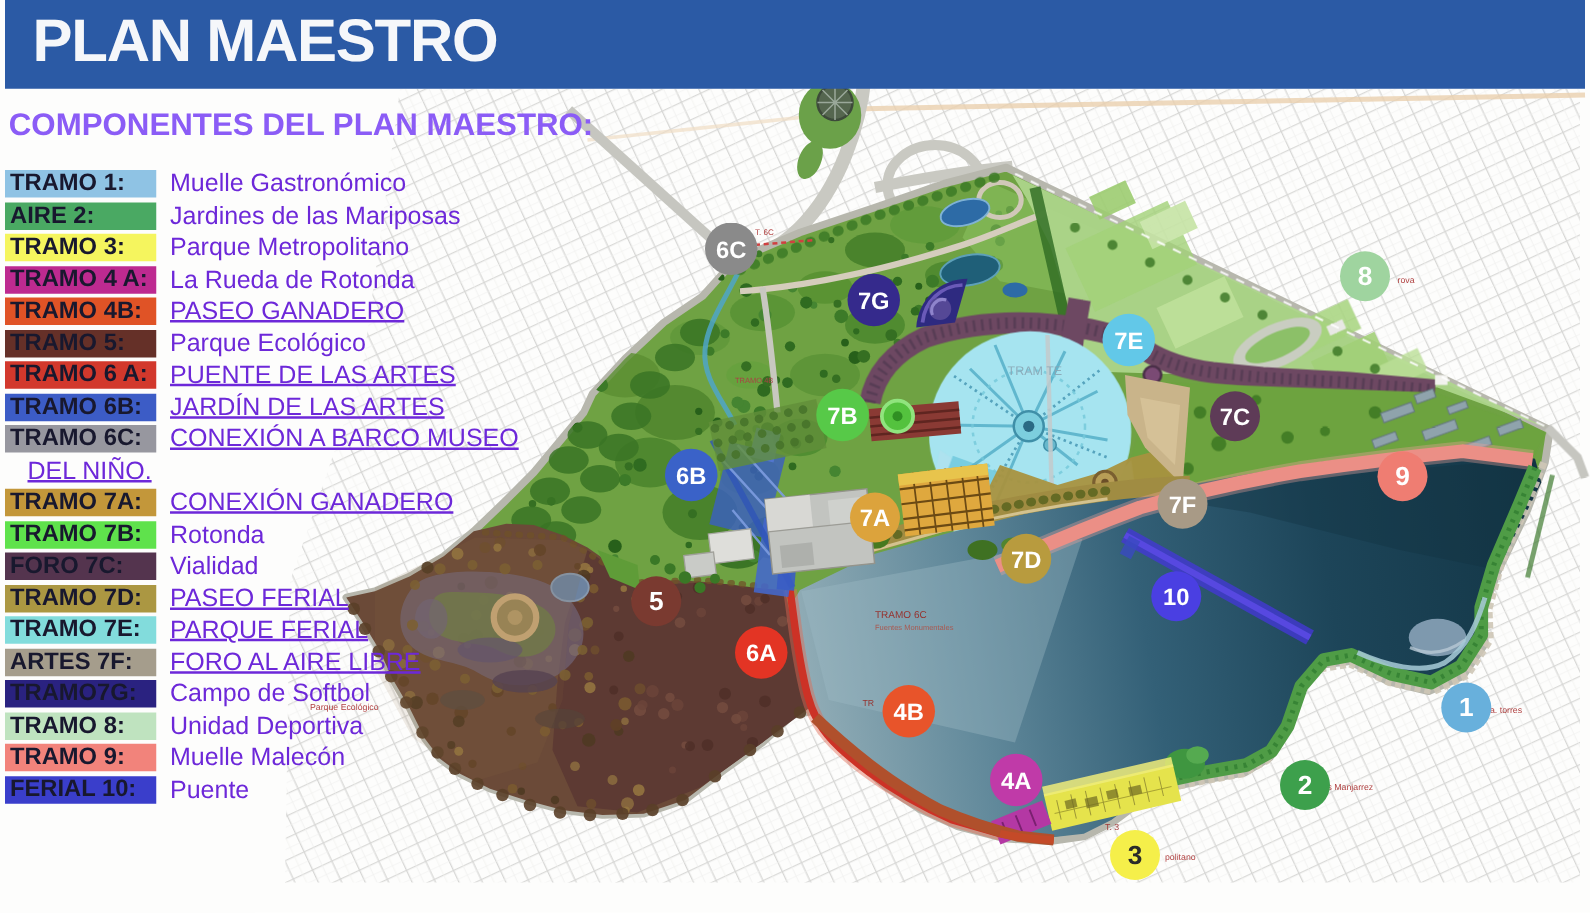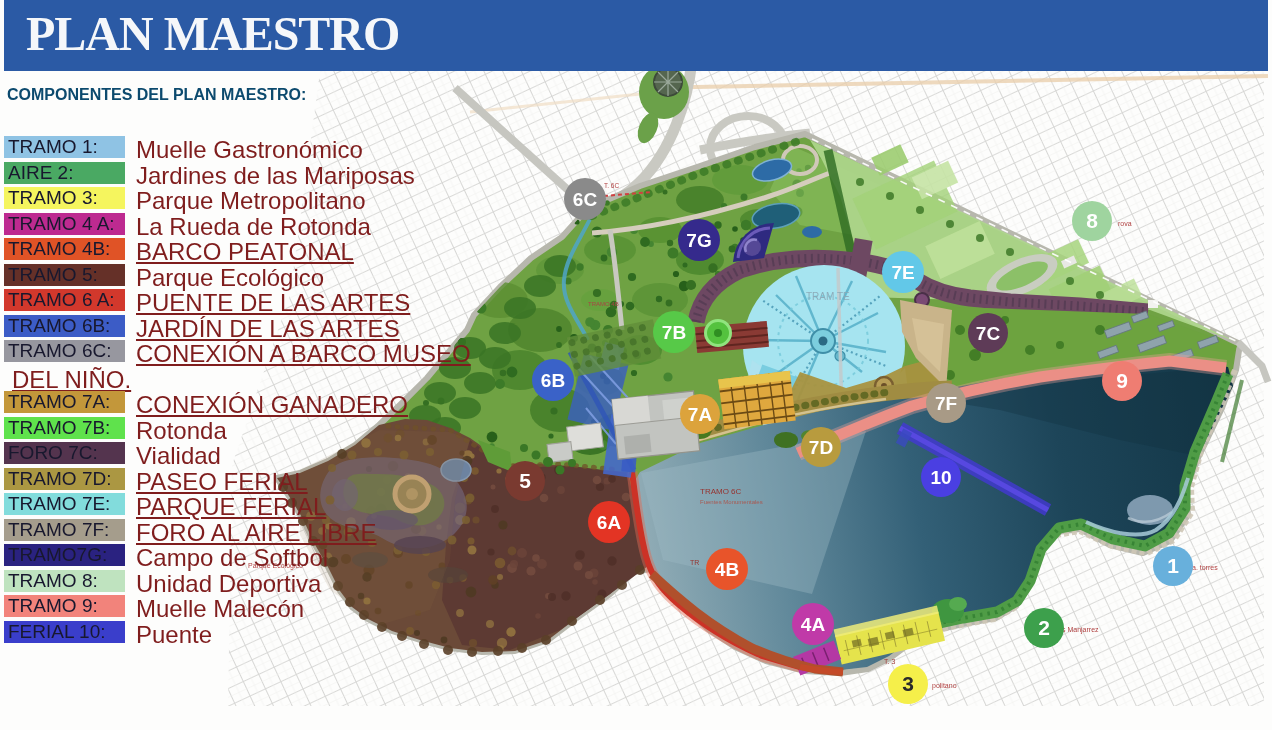--- a/index.html
+++ b/index.html
@@ -1,23 +1,23 @@
 <!DOCTYPE html>
 <html><head><meta charset="utf-8">
 <style>
 html,body{margin:0;padding:0;}
 body{width:1272px;height:730px;overflow:hidden;background:#ffffff;font-family:"Liberation Sans",sans-serif;position:relative;}
 .abs{position:absolute;}
 #hdr{left:4px;top:0;width:1264px;height:71px;background:#2b5aa5;}
-#hdr h1{margin:0;padding:6px 0 0 22px;font-size:48px;letter-spacing:-1px;font-weight:bold;color:#f5f7fa;font-family:Liberation Serif, serif;}
-#comp{left:7px;top:86px;font-size:16px;font-weight:bold;color:#0c4a6e;letter-spacing:0px;}
+#hdr h1{margin:0;padding:6px 0 0 22px;font-size:48px;letter-spacing:-1px;font-weight:bold;color:#f5f7fa;}
+#comp{left:7px;top:86px;font-size:25px;font-weight:bold;color:#8b5cf6;letter-spacing:0px;}
 .lrow{position:absolute;left:4px;height:22px;}
 .lbox{position:absolute;left:0;top:0;width:121px;height:22px;}
-.ltxt{position:absolute;left:4px;top:0px;font-size:19px;font-weight:normal;color:#18182e;white-space:nowrap;}
-.ldesc{position:absolute;left:132px;top:0px;font-size:24px;color:#7f1d1d;white-space:nowrap;}
+.ltxt{position:absolute;left:4px;top:0px;font-size:19px;font-weight:bold;color:#18182e;white-space:nowrap;}
+.ldesc{position:absolute;left:132px;top:0px;font-size:20px;color:#6d28d9;white-space:nowrap;}
 .lu{text-decoration:underline;}
 </style></head>
 <body>
 
 <div class="abs" style="left:0;top:0;width:1272px;height:730px">
 <svg width="1272" height="730" viewBox="0 0 1272 730" xmlns="http://www.w3.org/2000/svg">
 <defs>
 <pattern id="grid" width="34" height="48" patternUnits="userSpaceOnUse" patternTransform="rotate(-25)">
  <rect width="34" height="48" fill="#fdfdfc"></rect>
  <path d="M0 0.5H34M0 16.5H34M0 32.5H34" stroke="#d6d6d4" stroke-width="1"></path>
@@ -757,21 +757,21 @@
 
 <div class="lrow" style="top:212.5px">
     <div class="lbox" style="background:#bd2a90"></div>
     <div class="ltxt">TRAMO 4 A:</div>
     <div class="ldesc">La Rueda de Rotonda</div>
   </div>
 
 <div class="lrow" style="top:238px">
     <div class="lbox" style="background:#e05326"></div>
     <div class="ltxt">TRAMO 4B:</div>
-    <div class="ldesc lu">BARCO PEATONAL</div>
+    <div class="ldesc lu">PASEO GANADERO</div>
   </div>
 
 <div class="lrow" style="top:263.5px">
     <div class="lbox" style="background:#653028"></div>
     <div class="ltxt">TRAMO 5:</div>
     <div class="ldesc">Parque Ecológico</div>
   </div>
 
 <div class="lrow" style="top:289px">
     <div class="lbox" style="background:#d2382c"></div>
@@ -785,21 +785,21 @@
     <div class="ldesc lu">JARDÍN DE LAS ARTES</div>
   </div>
 
 <div class="lrow" style="top:340px">
     <div class="lbox" style="background:#97979f"></div>
     <div class="ltxt">TRAMO 6C:</div>
     <div class="ldesc lu">CONEXIÓN A BARCO MUSEO</div>
   </div>
 
 <div class="lrow" style="top:365.5px">
-    <div class="ldesc lu" style="left:8px">DEL NIÑO.</div>
+    <div class="ldesc lu" style="left:18px">DEL NIÑO.</div>
   </div>
 
 <div class="lrow" style="top:391px">
     <div class="lbox" style="background:#c3973a"></div>
     <div class="ltxt">TRAMO 7A:</div>
     <div class="ldesc lu">CONEXIÓN GANADERO</div>
   </div>
 
 <div class="lrow" style="top:416.5px">
     <div class="lbox" style="background:#5fe24c"></div>
@@ -820,21 +820,21 @@
   </div>
 
 <div class="lrow" style="top:493px">
     <div class="lbox" style="background:#82dcdc"></div>
     <div class="ltxt">TRAMO 7E:</div>
     <div class="ldesc lu">PARQUE FERIAL</div>
   </div>
 
 <div class="lrow" style="top:518.5px">
     <div class="lbox" style="background:#a59d8c"></div>
-    <div class="ltxt">TRAMO 7F:</div>
+    <div class="ltxt">ARTES 7F:</div>
     <div class="ldesc lu">FORO AL AIRE LIBRE</div>
   </div>
 
 <div class="lrow" style="top:544px">
     <div class="lbox" style="background:#2a2280"></div>
     <div class="ltxt">TRAMO7G:</div>
     <div class="ldesc">Campo de Softbol</div>
   </div>
 
 <div class="lrow" style="top:569.5px">

